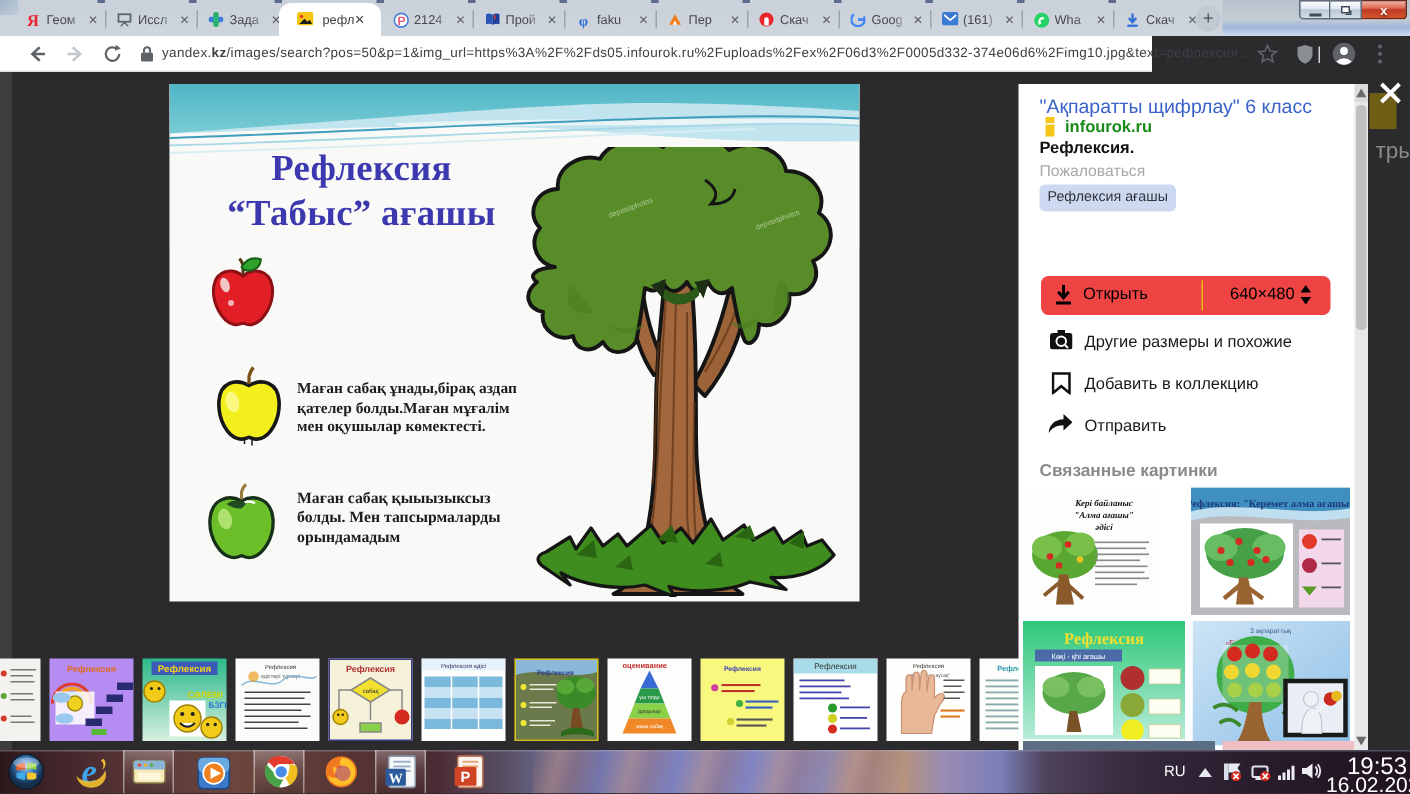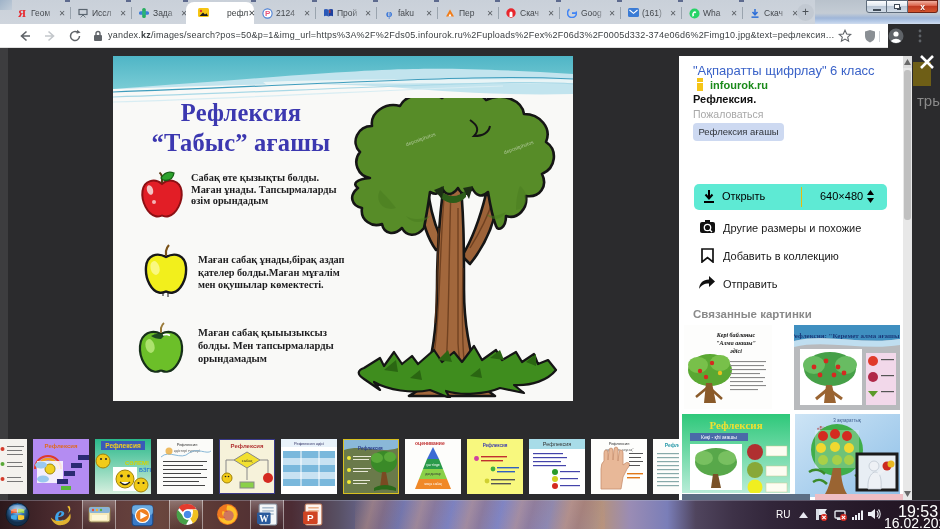--- a/index.html
+++ b/index.html
@@ -4,21 +4,21 @@
 body{width:940px;height:529px;overflow:hidden;font-family:"Liberation Sans",sans-serif;position:relative;background:#2b2b2d}
 #tabbar{position:absolute;left:0;top:0;width:940px;height:24px;background:linear-gradient(180deg,#c9d0d9 0%,#cfd5dd 100%)}
 #tabbar .corner{position:absolute;left:0;top:0;width:12px;height:10px;background:linear-gradient(135deg,#9fb3c8,#c2cdd9)}
 .tab{position:absolute;top:2px;height:22px;width:61px;display:flex;align-items:center;font-size:8.5px;color:#45494e}
 .tab .sep{position:absolute;right:0;top:5px;width:1px;height:12px;background:#9aa4ae}
 .tab .ttl{white-space:nowrap;overflow:hidden;flex:1;margin-left:4px;-webkit-mask-image:linear-gradient(90deg,#000 60%,transparent 95%);mask-image:linear-gradient(90deg,#000 60%,transparent 95%)}
 .tab .fav{width:10px;height:10px;margin-left:7px;flex:none;position:relative}
 .tab .tx{flex:none;width:12px;font-size:8px;color:#5a5f64;text-align:center;margin-right:3px}
 #activetab{position:absolute;left:186px;top:2px;width:68px;height:22px;background:#fff;border-radius:8px 8px 0 0;display:flex;align-items:center;font-size:8.5px;color:#45494e}
 .notch{position:absolute;top:0;width:5px;height:2px;background:#4a5880;opacity:.85}
-#toolbar{position:absolute;left:0;top:24px;width:888px;height:24px;background:#fff;border-bottom:1px solid #e0e0e0}
+#toolbar{position:absolute;left:0;top:24px;width:768px;height:24px;background:#fff;border-bottom:1px solid #e0e0e0}
 #toolbar .url{position:absolute;left:108px;top:6px;font-size:9px;color:#3c4043;letter-spacing:.22px;white-space:nowrap}
 #viewer{position:absolute;left:0;top:48px;width:940px;height:452px;background:#2b2b2d}
 #leftstrip{position:absolute;left:0;top:0;width:8px;height:452px;background:#3d3d3f}
 #slide{position:absolute;left:113px;top:8px;width:460px;height:345px;background:#f9f9f7;overflow:hidden}
 .st{position:absolute;font-family:"Liberation Serif",serif;font-weight:bold;color:#1d1d1f}
 #panel{position:absolute;left:679px;top:8px;width:233px;height:444px;background:#fff;overflow:hidden}
 .chip{position:absolute;background:#cdd9f1;border-radius:4px;font-size:9.5px;color:#30343a;line-height:18px;text-align:center;white-space:nowrap}
 .prow{position:absolute;left:44px;font-size:11px;color:#1a1a1a}
 #strip{position:absolute;left:0;top:391px;height:55px;width:940px}
 .thumb{position:absolute;top:0;height:55px;overflow:hidden}
@@ -139,21 +139,21 @@
       <span class="ttl">Скач</span>
       <span class="tx">✕</span>
       <span class="sep"></span>
     </div>
 <div id="activetab">
       <span class="fav" style="margin-left:12px"><svg width="11" height="9">
           <rect width="11" height="9" rx="1.5" fill="#f6c614"></rect>
           <circle cx="3" cy="3" r="1.2" fill="#e03a2f"></circle>
           <path d="M1.5 8 L5 4.5 L7 6.5 L8.5 5.2 L10 8 Z" fill="#1c1c1c"></path>
         </svg></span>
-      <span class="ttl" style="color:#3c4043;margin-left:18px">рефл</span>
+      <span class="ttl" style="color:#3c4043;margin-left:6px">рефл</span>
       <span class="tx" style="margin-right:5px">✕</span>
     </div>
 <div class="notch" style="left:65px"></div>
 <div class="notch" style="left:126px"></div>
 <div class="notch" style="left:183px"></div>
 <div class="notch" style="left:251px"></div>
 <div class="notch" style="left:312px"></div>
 <div class="notch" style="left:373px"></div>
 <div class="notch" style="left:434px"></div>
 <div class="notch" style="left:495px"></div>
@@ -239,21 +239,20 @@
 <path d="M20 48 L20 52 M25 48 L25 53" stroke="#17171a" stroke-width="1"></path>
 <ellipse cx="12" cy="24" rx="4.5" ry="7" fill="#fbfa9a" opacity=".8" transform="rotate(-14 12 24)"></ellipse>
 </svg>
 <svg style="position:absolute;left:24px;top:266px" width="48" height="54" viewBox="0 0 48 54">
 <path d="M24 12 C15 7 4 11 3 24 C2 37 10 48 17 49.5 C21 50.5 23 48.5 24 48.5 C25 48.5 27 50.5 31 49.5 C38 48 46 37 45 24 C44 11 33 7 24 12 Z" fill="#6cbf29" stroke="#17301a" stroke-width="2.2"></path>
 <path d="M24 11 L24 6 Q25 2.5 27 1" fill="none" stroke="#9a7a3a" stroke-width="2"></path>
 <path d="M14 14 Q20 10 28 13 L24 17 Q18 17 14 14 Z" fill="#1e4a20"></path>
 <ellipse cx="13" cy="24" rx="4.5" ry="7" fill="#b8e87a" opacity=".85" transform="rotate(-14 13 24)"></ellipse>
 <path d="M26 13 Q30 11.5 33 13.5" stroke="#fff" stroke-width="1.6" fill="none"></path>
 </svg>
-<div class="st" style="left:78px;top:116px;font-size:10.3px;line-height:11.6px">Сабақ өте қызықты болды.<br>Маған ұнады. Тапсырмаларды<br>өзім орындадым</div>
 <div class="st" style="left:85px;top:198px;font-size:10.3px;line-height:12.5px">Маған сабақ ұнады,бірақ  аздап<br>қателер болды.Маған мұғалім<br>мен оқушылар көмектесті.</div>
 <div class="st" style="left:85px;top:270px;font-size:10.5px;line-height:13px">Маған сабақ қыыызыксыз<br>болды. Мен тапсырмаларды<br>орындамадым</div>
 <svg style="position:absolute;left:237px;top:42px" width="210" height="300" viewBox="0 0 210 300">
 <g stroke="#151515" stroke-width="2.6" stroke-linejoin="round">
 <path d="M86 152 C76 138 72 122 70 104 L79 100 C82 118 87 134 95 148 Z" fill="#a2673c"></path>
 <path d="M112 158 C122 142 130 120 136 96 L148 102 C144 128 133 150 120 166 Z" fill="#9c6238"></path>
 <path d="M96 70 C90 110 87 150 87 190 C87 228 83 260 73 286 C69 292 63 296 59 298 L145 298 C139 294 133 289 129 281 C120 256 114 226 114 192 C114 150 114 110 109 72 Z" fill="#a2673c"></path>
 </g>
 <g stroke="#5e3316" stroke-width="1.4" fill="none" opacity=".7">
 <path d="M94 100 C90 150 90 200 86 240 C84 262 80 278 72 292"></path>
@@ -491,21 +490,21 @@
         </svg></div>
     </div>
 <div id="panel">
       <div style="position:absolute;left:14px;top:7px;font-size:13px;color:#3a62c8">"Ақпаратты щифрлау" 6 класс</div>
 <div style="position:absolute;left:18px;top:22px;width:6px;height:4px;background:#f5c518"></div>
 <div style="position:absolute;left:18px;top:27px;width:6px;height:8px;background:#f5c518"></div>
 <div style="position:absolute;left:31px;top:23px;font-size:11px;font-weight:bold;color:#1a8a1a">infourok.ru</div>
 <div style="position:absolute;left:14px;top:37px;font-size:11px;font-weight:bold;color:#111">Рефлексия.</div>
 <div style="position:absolute;left:14px;top:52px;font-size:10.5px;color:#a8a8a8">Пожаловаться</div>
 <div class="chip" style="left:14px;top:67px;width:91px;height:18px">Рефлексия ағашы</div>
-<div style="position:absolute;left:15px;top:128px;width:193px;height:26px;background:#5eead4;border-radius:5px">
+<div style="position:absolute;left:15px;top:128px;width:193px;height:26px;background:#ef4444;border-radius:5px">
 <svg style="position:absolute;left:8px;top:5px" width="14" height="15">
           <path d="M7 1 L7 8 M3.5 5.5 L7 9.5 L10.5 5.5" stroke="#000" stroke-width="2" fill="none"></path>
           <rect x="2" y="12" width="10" height="2" fill="#000"></rect>
         </svg>
 <div style="position:absolute;left:28px;top:6px;font-size:11px;color:#000">Открыть</div>
 <div style="position:absolute;left:107px;top:3px;width:1px;height:20px;background:#e8b90f"></div>
 <div style="position:absolute;left:126px;top:6px;font-size:11px;color:#000">640×480</div>
 <svg style="position:absolute;left:172px;top:6px" width="9" height="13">
           <path d="M4.5 0 L8 5 L1 5 Z" fill="#000"></path>
           <path d="M4.5 13 L8 8 L1 8 Z" fill="#000"></path>

